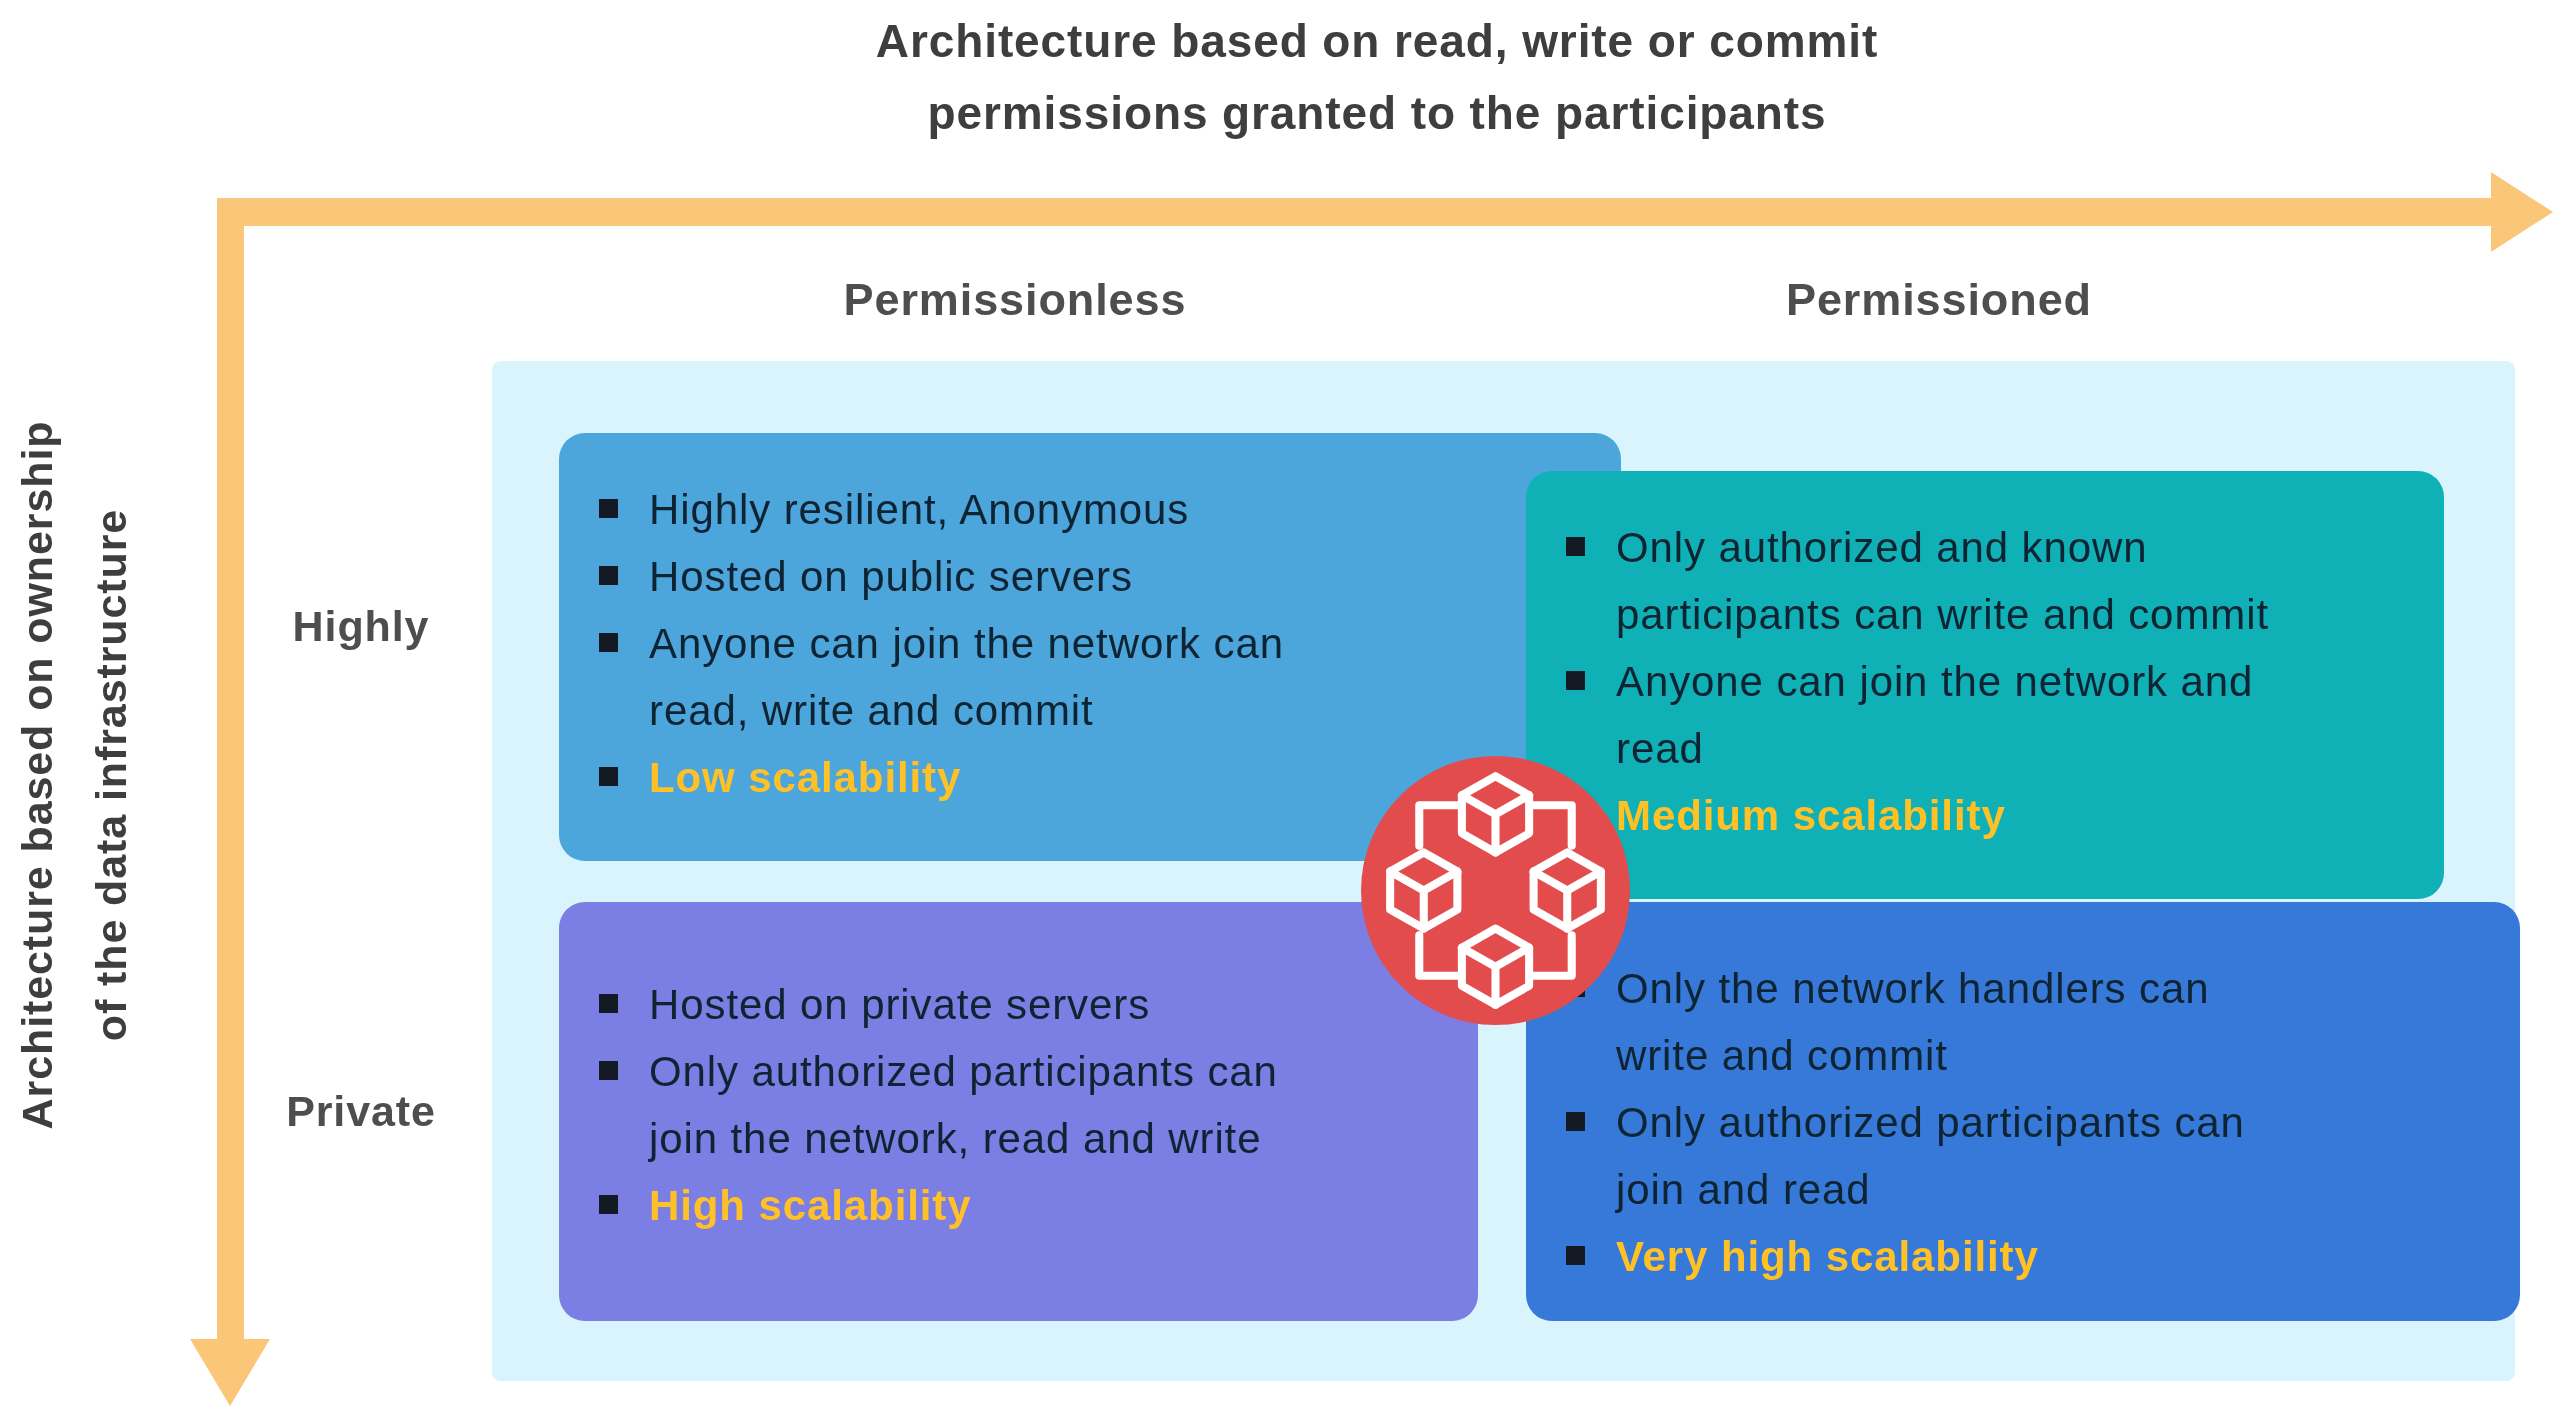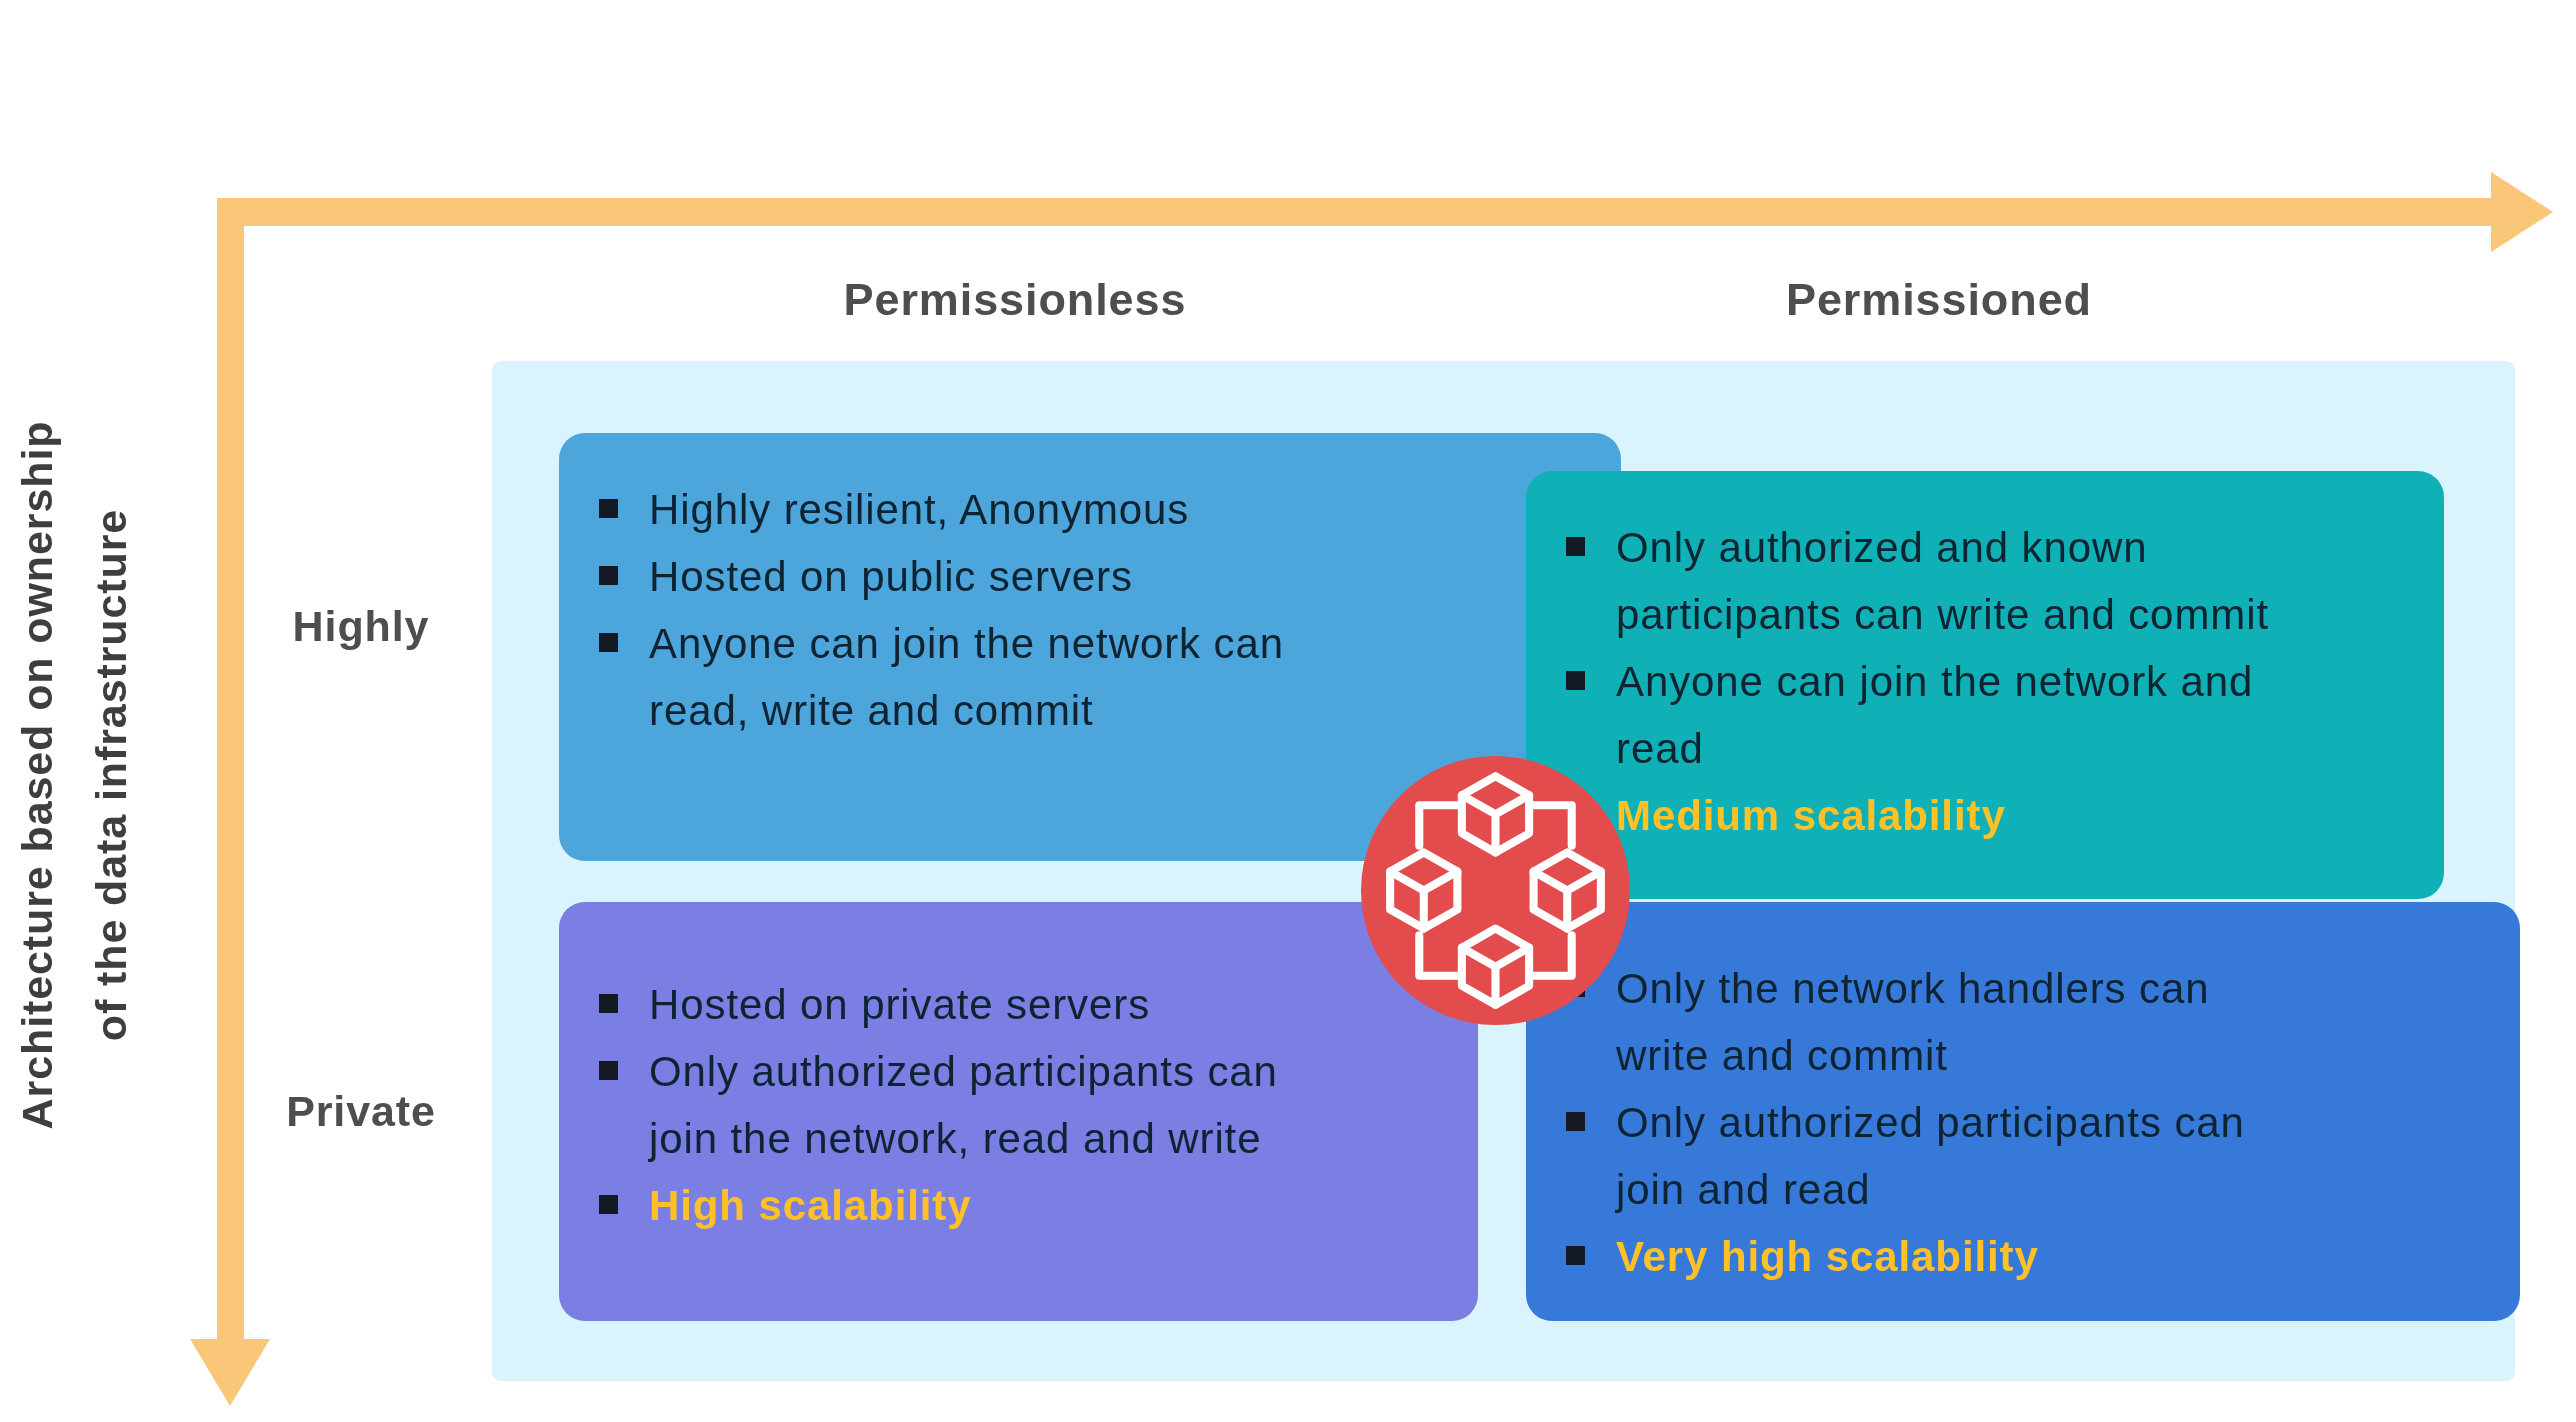--- a/index.html
+++ b/index.html
@@ -54,20 +54,24 @@
   .badge{position:absolute;left:1361px;top:756px;width:269px;height:269px;border-radius:50%;background:var(--center-badge);}
   .badge svg{position:absolute;left:0;top:0;width:100%;height:100%;}
   .badge path{stroke:#fff;stroke-width:3.6;fill:none;stroke-linejoin:round;stroke-linecap:round;}
   .badge path.cube{fill:var(--center-badge);}
 </style>
 </head>
 <body>
 
 <div class="canvas">
 
+  <div class="title">
+    <div>Architecture based on read, write or commit</div>
+    <div>permissions granted to the participants</div>
+  </div>
 
   <div class="h-shaft"></div>
   <div class="h-head"></div>
   <div class="v-shaft"></div>
   <div class="v-head"></div>
 
   <div class="y-label-wrap">
     <div class="y-label-inner">
       <div>Architecture based on ownership</div>
       <div>of the data infrastructure</div>
@@ -88,20 +92,24 @@
           <span class="txt">Highly resilient, Anonymous</span>
         </li>
       <li>
           <span class="sq"></span>
           <span class="txt">Hosted on public servers</span>
         </li>
       <li>
           <span class="sq"></span>
           <span class="txt">Anyone can join the network can
 read, write and commit</span>
+        </li>
+      <li class="hl">
+          <span class="sq"></span>
+          <span class="txt">Low scalability</span>
         </li>
     </ul>
   </div>
 
   <div class="quad tr">
     <ul>
       <li>
           <span class="sq"></span>
           <span class="txt">Only authorized and known
 participants can write and commit</span>

